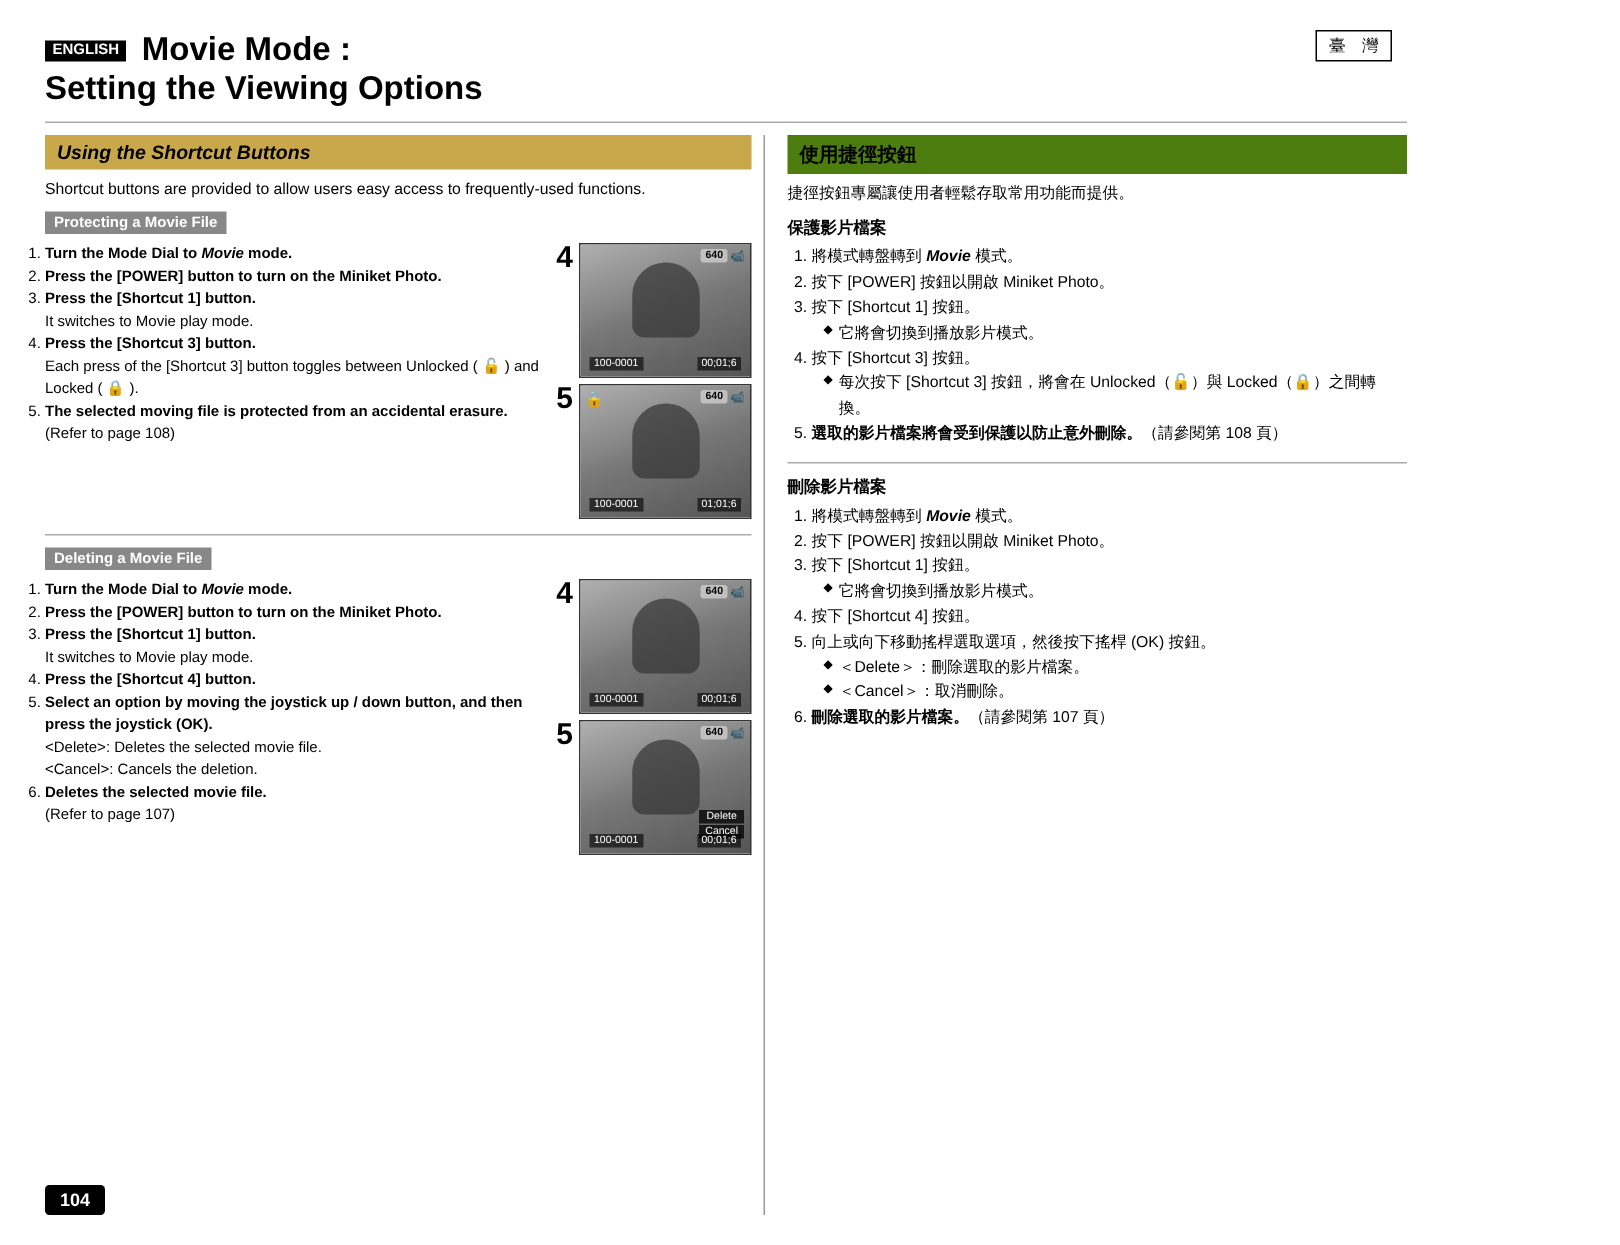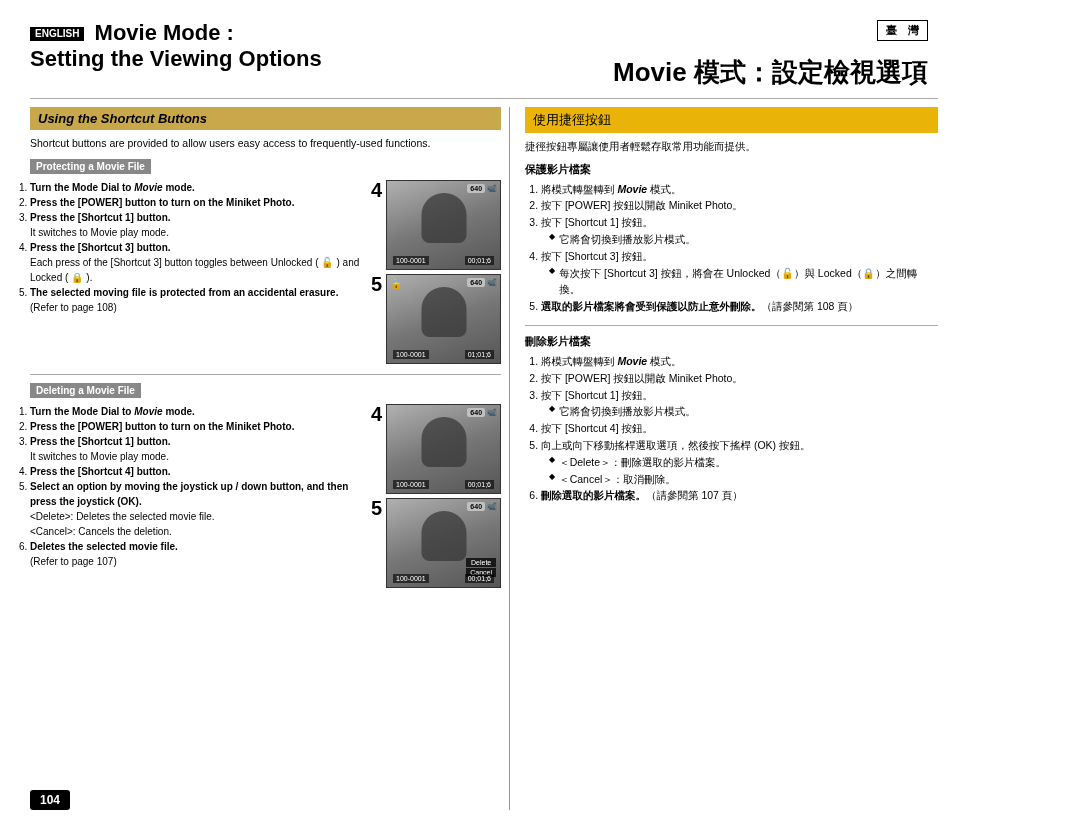--- a/index.html
+++ b/index.html
@@ -57,23 +57,22 @@
     .title-line2 {
       font-size: 22px;
       font-weight: bold;
       color: #000;
       line-height: 1.2;
     }
     .taiwan-badge {
       border: 1px solid #000;
       font-size: 11px;
       padding: 2px 8px;
-      margin-bottom: 14px;
-      color: #000;
-      font-weight: bold;
+      margin-bottom: 4px;
+      color: #000;
     }
     .chinese-title {
       font-size: 26px;
       font-weight: bold;
       color: #000;
       text-align: right;
     }
 
     
     .main-divider {
@@ -95,24 +94,24 @@
     .section-header {
       background: #c8a84b;
       padding: 4px 8px;
       font-size: 13px;
       font-style: italic;
       font-weight: bold;
       color: #000;
       margin-bottom: 6px;
     }
     .section-header-chinese {
-      background: #eab308;
+      background: #4d7c0f;
       padding: 4px 8px;
       font-size: 13px;
-      font-weight: normal;
+      font-weight: bold;
       color: #000;
       margin-bottom: 6px;
     }
 
     .shortcut-desc {
       font-size: 10.5px;
       color: #000;
       margin-bottom: 8px;
       line-height: 1.4;
     }
@@ -280,21 +279,20 @@
   <div class="header">
     <div class="header-left">
       <div class="title-line1">
         <span class="english-badge">ENGLISH</span>
         <span>Movie Mode :</span>
       </div>
       <div class="title-line2">Setting the Viewing Options</div>
     </div>
     <div class="header-right">
       <div class="taiwan-badge">臺　灣</div>
-      <div class="chinese-title">Movie 模式：設定檢視選項</div>
     </div>
   </div>
 
   <div style="border-top: 1px solid #aaa; margin-bottom: 8px;"></div>
 
   <div class="main-divider">
 
     <div class="left-col">
 
       <div class="section-header">Using the Shortcut Buttons</div>

